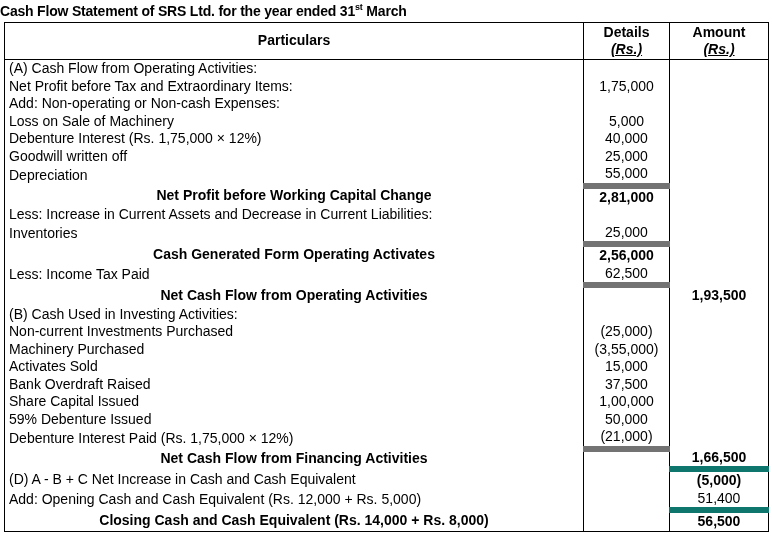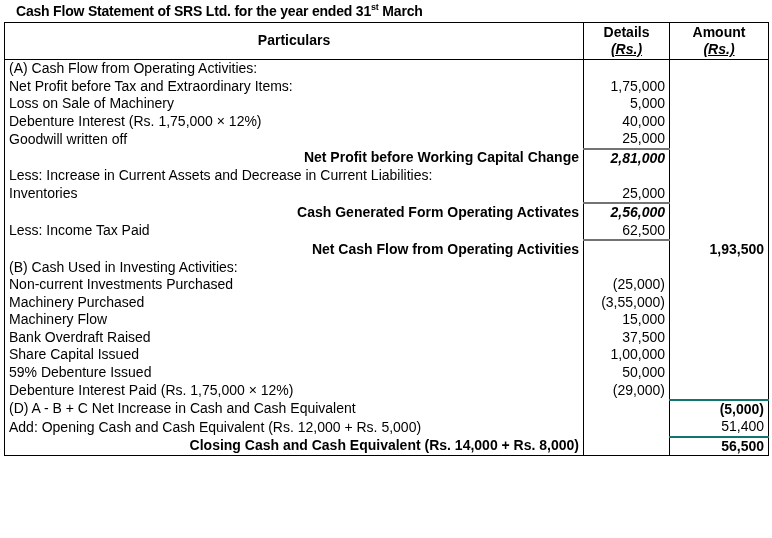--- a/index.html
+++ b/index.html
@@ -1,34 +1,34 @@
 <!DOCTYPE html>
 <html><head>
 <meta charset="utf-8">
 <style>
   html, body { margin:0; padding:0; background:#ffffff; }
   body { width:772px; height:538px; position:relative; overflow:hidden;
          font-family:"Liberation Sans", sans-serif; color:#000; }
-  .title { position:absolute; left:16px; top:3px; font-size:14px; font-weight:bold; letter-spacing:-0.2px; }
+  .title { position:absolute; left:0; top:3px; font-size:14px; font-weight:bold; letter-spacing:-0.2px; }
   .title sup { font-size:9px; vertical-align:top; position:relative; top:-1px; }
   table.cf { position:absolute; left:4px; top:22px; width:764px; border-collapse:collapse;
              table-layout:fixed; font-size:14px; }
   table.cf td, table.cf th { padding:0 4px; line-height:17.5px; height:17.5px; white-space:nowrap; }
   col.c1 { width:579px; } col.c2 { width:86px; } col.c3 { width:99px; }
   th { font-weight:bold; border:1px solid #000; line-height:17px; }
   th.part { text-align:center; }
   th.num { }
   th.num span.u { text-decoration:underline;font-style:italic; }
   tbody td { border-left:1px solid #000; border-right:1px solid #000; }
-  td.det, td.amt { text-align:right;margin-top:14px; }
+  td.det, td.amt { text-align:center;margin-top:14px; }
   td.bold { font-weight:bold; }
-  td.right { text-align:right; font-weight:bold; }
+  td.right { text-align:center; font-weight:bold; }
   td.ind { padding-left:44px; }
-  tr.bt-det td.det { border-top:2px solid #737373;font-style:italic; }
-  tr.bt-amt td.amt { border-top:2px solid #0f766e; }
+  tr.bt-det td.det { border-top:6px solid #737373; }
+  tr.bt-amt td.amt { border-top:6px solid #0f766e; }
   tr.last td { border-bottom:1px solid #000; }
 </style>
 </head>
 <body>
 
 <div class="title"><span>Cash Flow Statement of SRS Ltd. for the year ended 31</span><sup>st</sup><span> March</span></div>
 
 <table class="cf">
   <colgroup>
       <col class="c1">
@@ -47,32 +47,42 @@
       <td>(A) Cash Flow from Operating Activities:</td>
       <td class="det"></td>
       <td class="amt"></td>
     </tr>
     <tr>
       <td>Net Profit before Tax and Extraordinary Items:</td>
       <td class="det">1,75,000</td>
       <td class="amt"></td>
     </tr>
     <tr>
+      <td>Add: Non-operating or Non-cash Expenses:</td>
+      <td class="det"></td>
+      <td class="amt"></td>
+    </tr>
+    <tr>
       <td class="ind">Loss on Sale of Machinery</td>
       <td class="det">5,000</td>
       <td class="amt"></td>
     </tr>
     <tr>
       <td class="ind">Debenture Interest (Rs. 1,75,000 × 12%)</td>
       <td class="det">40,000</td>
       <td class="amt"></td>
     </tr>
     <tr>
       <td class="ind">Goodwill written off</td>
       <td class="det">25,000</td>
+      <td class="amt"></td>
+    </tr>
+    <tr>
+      <td class="ind">Depreciation</td>
+      <td class="det">55,000</td>
       <td class="amt"></td>
     </tr>
     <tr class="bt-det">
       <td class="right">Net Profit before Working Capital Change</td>
       <td class="det bold">2,81,000</td>
       <td class="amt"></td>
     </tr>
     <tr>
       <td>Less: Increase in Current Assets and Decrease in Current Liabilities:</td>
       <td class="det"></td>
@@ -107,43 +117,48 @@
       <td class="ind">Non-current Investments Purchased</td>
       <td class="det">(25,000)</td>
       <td class="amt"></td>
     </tr>
     <tr>
       <td class="ind">Machinery Purchased</td>
       <td class="det">(3,55,000)</td>
       <td class="amt"></td>
     </tr>
     <tr>
-      <td class="ind">Machinery Flow</td>
+      <td class="ind">Activates Sold</td>
       <td class="det">15,000</td>
       <td class="amt"></td>
     </tr>
     <tr>
       <td class="ind">Bank Overdraft Raised</td>
       <td class="det">37,500</td>
       <td class="amt"></td>
     </tr>
     <tr>
       <td class="ind">Share Capital Issued</td>
       <td class="det">1,00,000</td>
       <td class="amt"></td>
     </tr>
     <tr>
       <td class="ind">59% Debenture Issued</td>
       <td class="det">50,000</td>
       <td class="amt"></td>
     </tr>
     <tr>
       <td class="ind">Debenture Interest Paid (Rs. 1,75,000 × 12%)</td>
-      <td class="det">(29,000)</td>
+      <td class="det">(21,000)</td>
       <td class="amt"></td>
+    </tr>
+    <tr class="bt-det">
+      <td class="right">Net Cash Flow from Financing Activities</td>
+      <td class="det"></td>
+      <td class="amt bold">1,66,500</td>
     </tr>
     <tr class="bt-amt">
       <td>(D) A - B + C Net Increase in Cash and Cash Equivalent</td>
       <td class="det"></td>
       <td class="amt bold">(5,000)</td>
     </tr>
     <tr>
       <td>Add: Opening Cash and Cash Equivalent (Rs. 12,000 + Rs. 5,000)</td>
       <td class="det"></td>
       <td class="amt">51,400</td>

